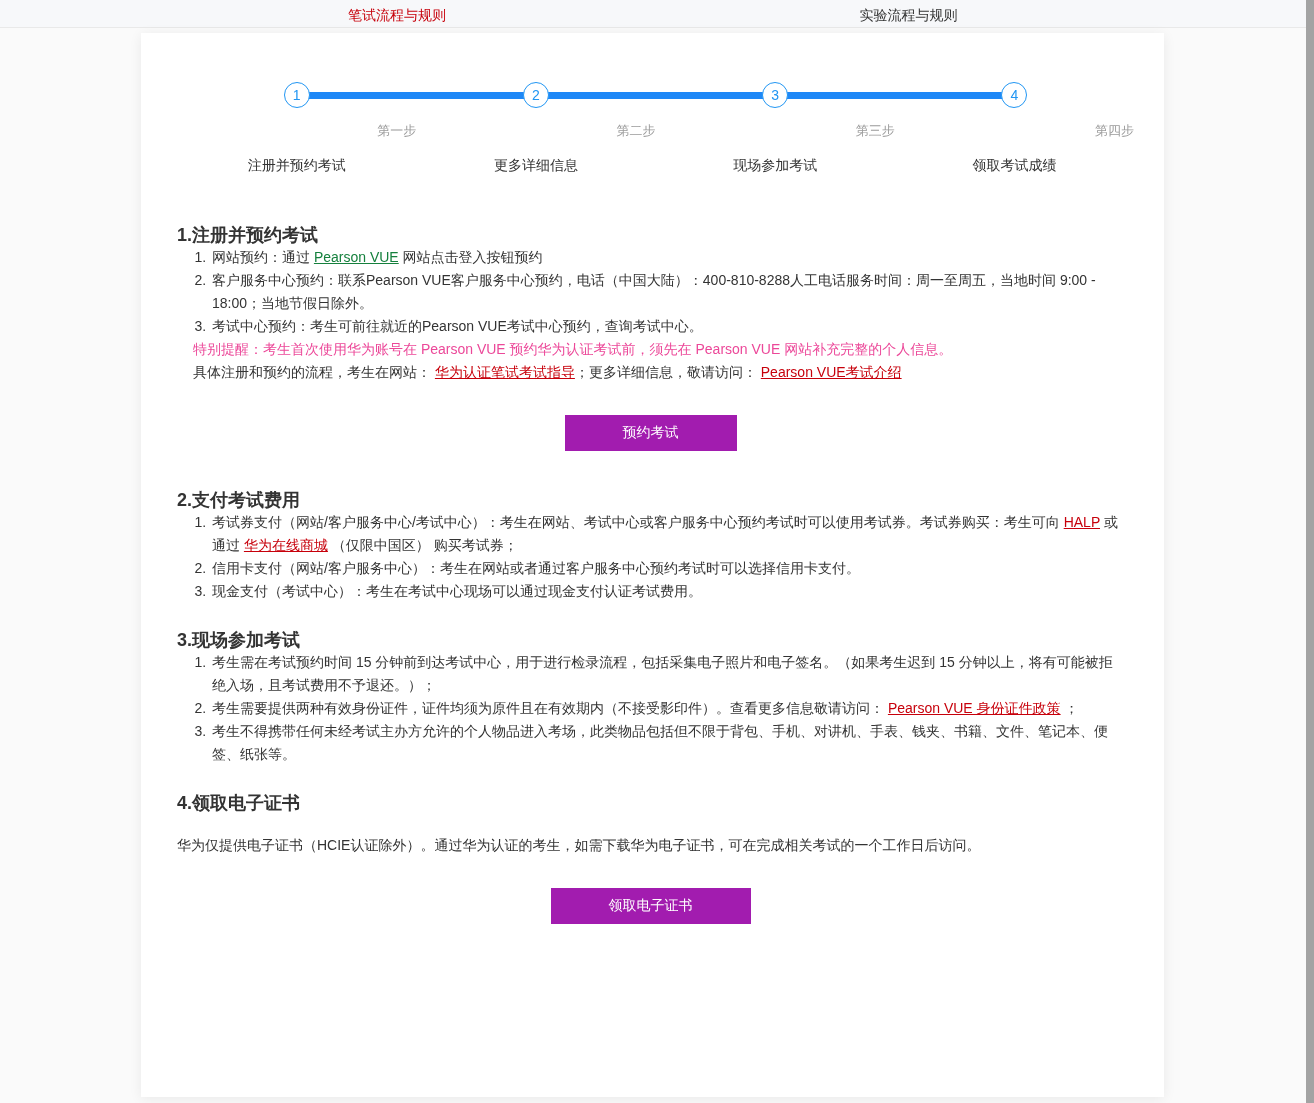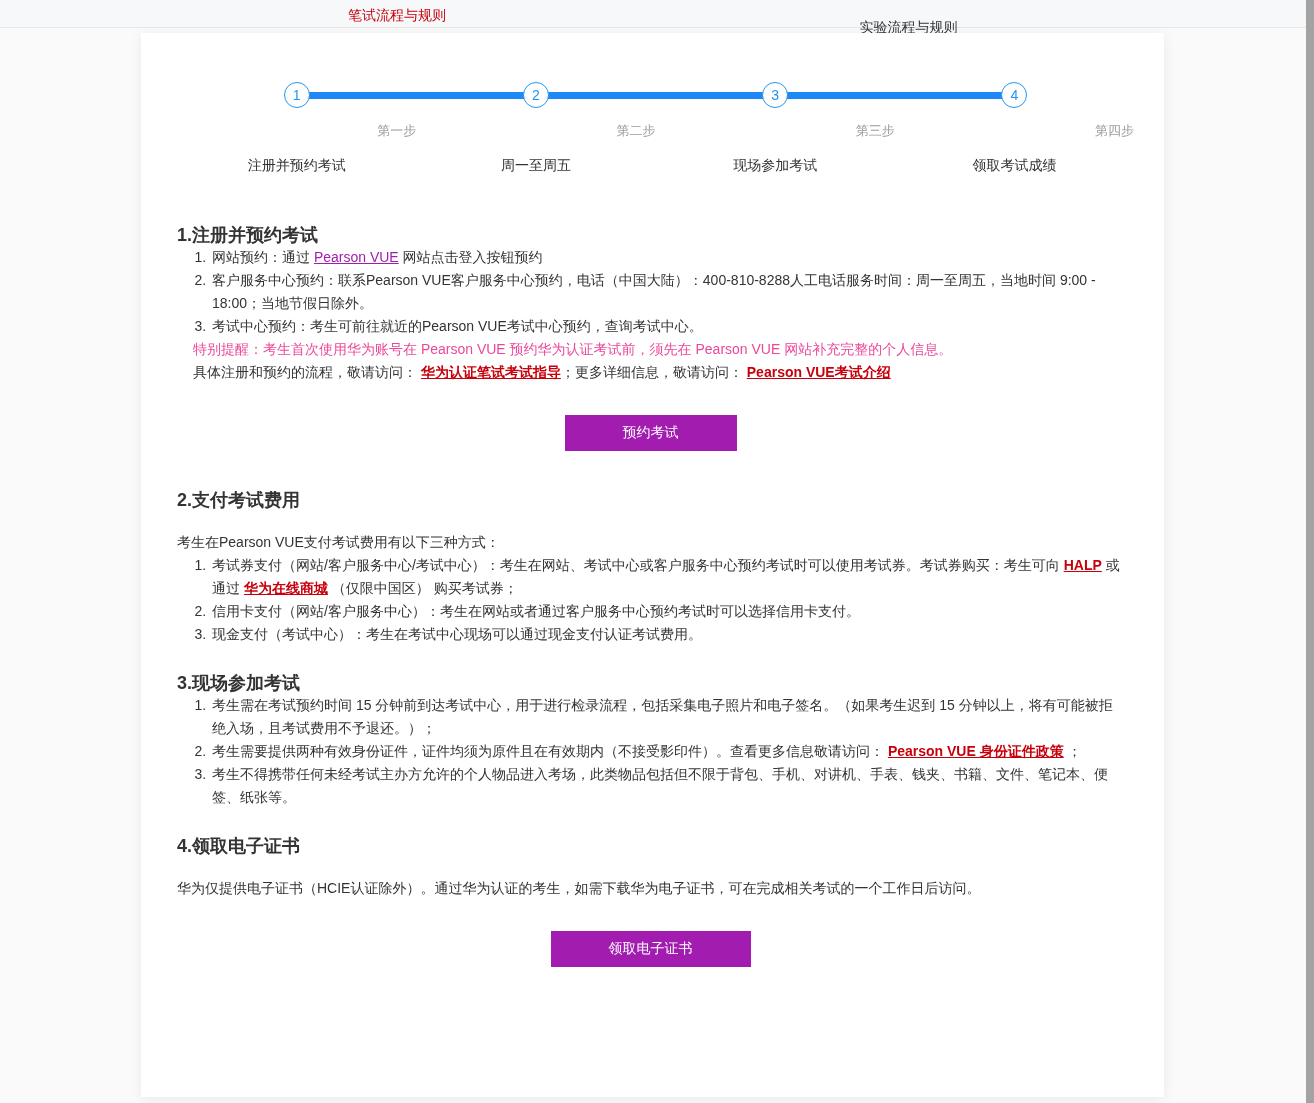--- a/index.html
+++ b/index.html
@@ -19,21 +19,21 @@
     background: #f7f8fa;
     border-bottom: 1px solid #e9e9e9;
   }
   .tab {
     position: absolute; top: 0; height: 30px; line-height: 30px;
     text-align: center; font-size: 14px; cursor: pointer;
   }
   .tab.active { color: #c7000b; }
   .tab.inactive { color: #333; }
   .tab1 { left: 141px; width: 512px; }
-  .tab2 { left: 653px; width: 511px; margin-top: 12px; }
+  .tab2 { left: 653px; width: 511px; }
 
   
   .card {
     position: absolute; left: 141px; top: 33px; width: 1023px; height: 1064px;
     background: #ffffff;
     box-shadow: 0 2px 12px rgba(0,0,0,0.07);
   }
 
   
   .stepper { padding: 49px 30px 0 36px; }
@@ -55,22 +55,22 @@
   .content { padding: 0 40px 0 36px; font-size: 14px; line-height: 23px; }
   .sec-heading { font-size: 18px; font-weight: bold; color: #333; margin: 0; line-height: 21px; }
   .mt-first { margin-top: 50px; }
   .mt-sec { margin-top: 27px; }
   .mt-after-btn { margin-top: 39px; }
   .intro { margin: 20px 0 0 0; }
   ol.steps-list { margin: 0; padding-left: 33px; }
   ol.steps-list li { padding-left: 2px; }
   .indent-line { margin: 0 0 0 16px; }
   .red-text { color: #ec4899; }
-  a.red-link { color: #c7000b; text-decoration: underline; cursor: pointer; font-weight: bold; }
-  a.blue-link { color: #a21caf; text-decoration: underline; cursor: pointer; }
+  a.red-link { color: #c7000b; text-decoration: underline; cursor: pointer; }
+  a.blue-link { color: #15803d; text-decoration: underline; cursor: pointer; }
 
   .action-btn {
     display: block; margin: 31px auto 0 auto; height: 36px;
     background: #a21caf; color: #fff; border: none;
     font-size: 14px; font-family: inherit; cursor: pointer;
     border-radius: 0;
   }
   .btn-book { width: 172px; }
   .btn-cert { width: 200px; }
 
@@ -98,21 +98,21 @@
     <div class="step-row">
       <div class="step-bar"></div>
       <div class="step">
         <span class="step-circle">1</span>
         <div class="step-sub">第一步</div>
         <div class="step-title">注册并预约考试</div>
       </div>
       <div class="step">
         <span class="step-circle">2</span>
         <div class="step-sub">第二步</div>
-        <div class="step-title">周一至周五</div>
+        <div class="step-title">更多详细信息</div>
       </div>
       <div class="step">
         <span class="step-circle">3</span>
         <div class="step-sub">第三步</div>
         <div class="step-title">现场参加考试</div>
       </div>
       <div class="step">
         <span class="step-circle">4</span>
         <div class="step-sub">第四步</div>
         <div class="step-title">领取考试成绩</div>
@@ -122,25 +122,24 @@
 
   <div class="content">
 
     <h3 class="sec-heading mt-first">1.注册并预约考试</h3>
     <ol class="steps-list">
       <li><span>网站预约：通过 </span><a class="blue-link">Pearson VUE</a><span> 网站点击登入按钮预约</span></li>
       <li><span>客户服务中心预约：联系Pearson VUE客户服务中心预约，电话（中国大陆）：400-810-8288人工电话服务时间：周一至周五，当地时间 9:00 - 18:00；当地节假日除外。</span></li>
       <li><span>考试中心预约：考生可前往就近的Pearson VUE考试中心预约，查询考试中心。</span></li>
     </ol>
     <p class="indent-line red-text">特别提醒：考生首次使用华为账号在 Pearson VUE 预约华为认证考试前，须先在 Pearson VUE 网站补充完整的个人信息。</p>
-    <p class="indent-line"><span>具体注册和预约的流程，敬请访问： </span><a class="red-link">华为认证笔试考试指导</a><span>；更多详细信息，敬请访问： </span><a class="red-link">Pearson VUE考试介绍</a></p>
+    <p class="indent-line"><span>具体注册和预约的流程，考生在网站： </span><a class="red-link">华为认证笔试考试指导</a><span>；更多详细信息，敬请访问： </span><a class="red-link">Pearson VUE考试介绍</a></p>
     <button class="action-btn btn-book">预约考试</button>
 
     <h3 class="sec-heading mt-after-btn">2.支付考试费用</h3>
-    <p class="intro">考生在Pearson VUE支付考试费用有以下三种方式：</p>
     <ol class="steps-list">
       <li><span>考试券支付（网站/客户服务中心/考试中心）：考生在网站、考试中心或客户服务中心预约考试时可以使用考试券。考试券购买：考生可向 </span><a class="red-link">HALP</a><span> 或通过 </span><a class="red-link">华为在线商城</a><span> （仅限中国区） 购买考试券；</span></li>
       <li><span>信用卡支付（网站/客户服务中心）：考生在网站或者通过客户服务中心预约考试时可以选择信用卡支付。</span></li>
       <li><span>现金支付（考试中心）：考生在考试中心现场可以通过现金支付认证考试费用。</span></li>
     </ol>
 
     <h3 class="sec-heading mt-sec">3.现场参加考试</h3>
     <ol class="steps-list">
       <li><span>考生需在考试预约时间 15 分钟前到达考试中心，用于进行检录流程，包括采集电子照片和电子签名。（如果考生迟到 15 分钟以上，将有可能被拒绝入场，且考试费用不予退还。）；</span></li>
       <li><span>考生需要提供两种有效身份证件，证件均须为原件且在有效期内（不接受影印件）。查看更多信息敬请访问： </span><a class="red-link">Pearson VUE 身份证件政策</a><span> ；</span></li>

